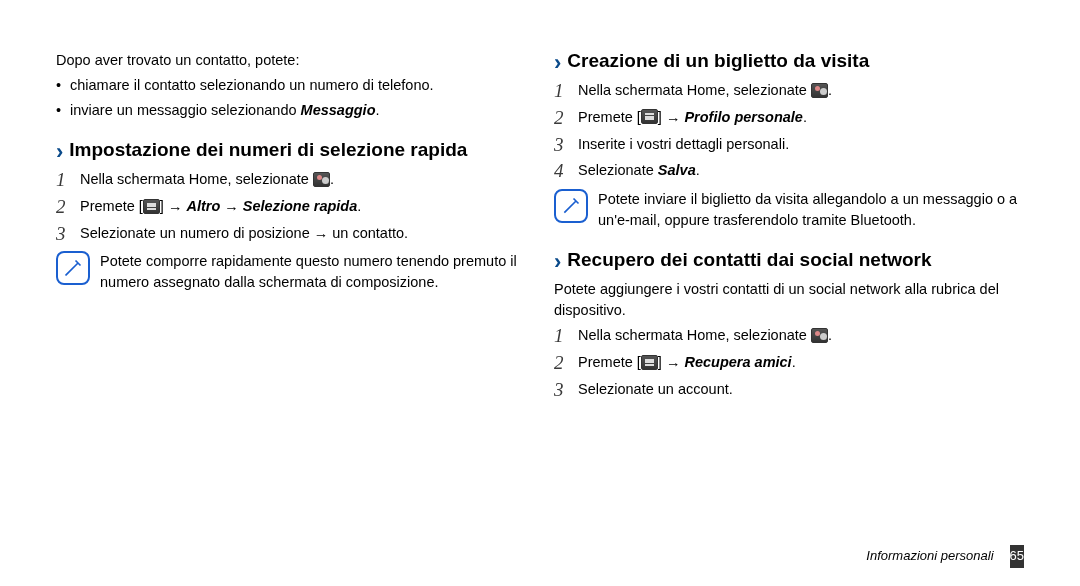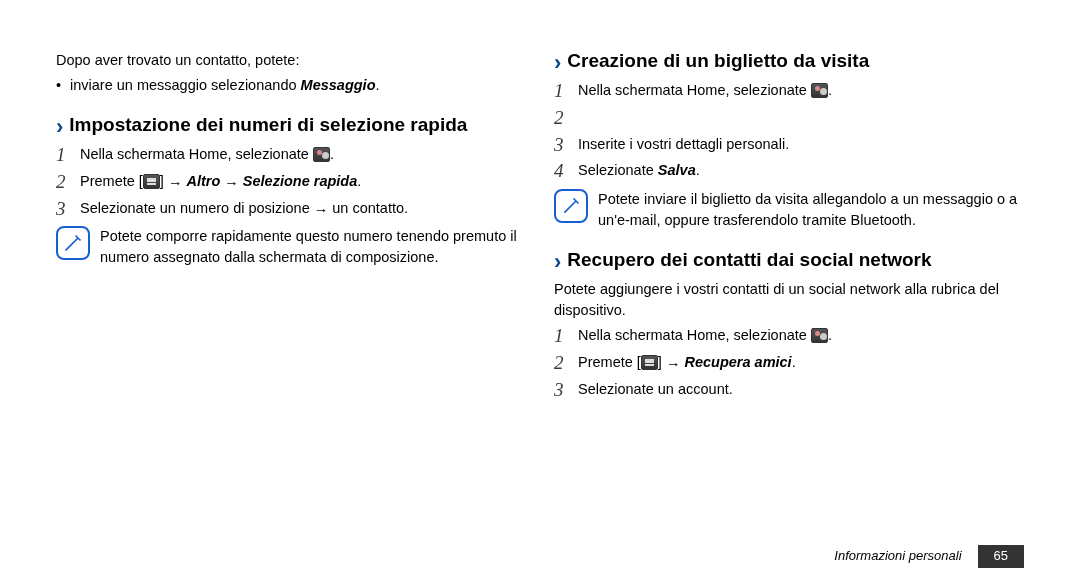--- a/index.html
+++ b/index.html
@@ -106,31 +106,32 @@
     bottom: 18px;
     display: flex;
     align-items: center;
     gap: 16px;
     font-size: 13px;
   }
   .footer .section { font-style: italic; }
   .footer .pagenum {
     background: #333;
     color: #fff;
-    padding: 2px 16px;
+    padding: 2px 0;
     font-style: normal;
   }
 </style>
 </head>
 <body>
 
 <div class="columns">
   <div class="col">
     <p>Dopo aver trovato un contatto, potete:</p>
     <ul class="bullets">
+      <li><span>chiamare il contatto selezionando un numero di telefono.</span></li>
       <li>
         <span>inviare un messaggio selezionando </span><span class="bold">Messaggio</span><span>.</span>
       </li>
     </ul>
 
     <div class="heading">
       <span class="chevron">›</span>
       <span>Impostazione dei numeri di selezione rapida</span>
     </div>
 
@@ -170,20 +171,23 @@
     </div>
     <ol class="steps">
       <li>
         <span class="stepnum">1</span>
         <span class="steptext">
           <span>Nella schermata Home, selezionate </span><span class="icon-box contacts"></span><span>.</span>
         </span>
       </li>
       <li>
         <span class="stepnum">2</span>
+        <span class="steptext">
+          <span>Premete [</span><span class="icon-box menu"></span><span>] → </span><span class="bold">Profilo personale</span><span>.</span>
+        </span>
       </li>
       <li>
         <span class="stepnum">3</span>
         <span class="steptext">Inserite i vostri dettagli personali.</span>
       </li>
       <li>
         <span class="stepnum">4</span>
         <span class="steptext">
           <span>Selezionate </span><span class="bold">Salva</span><span>.</span>
         </span>

